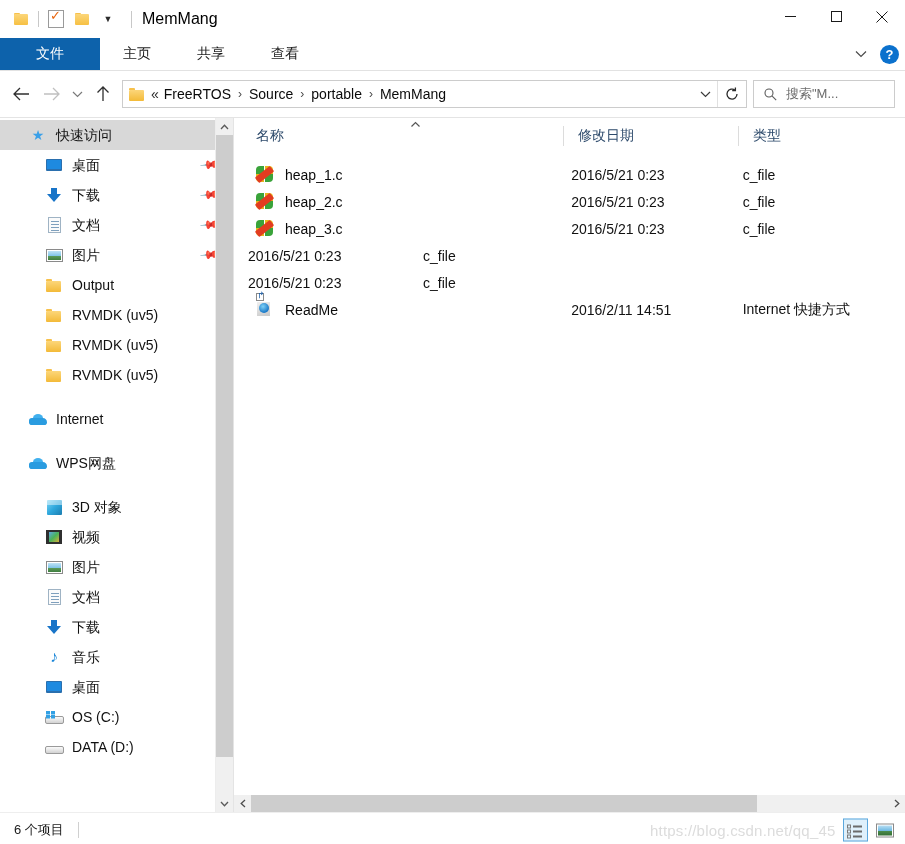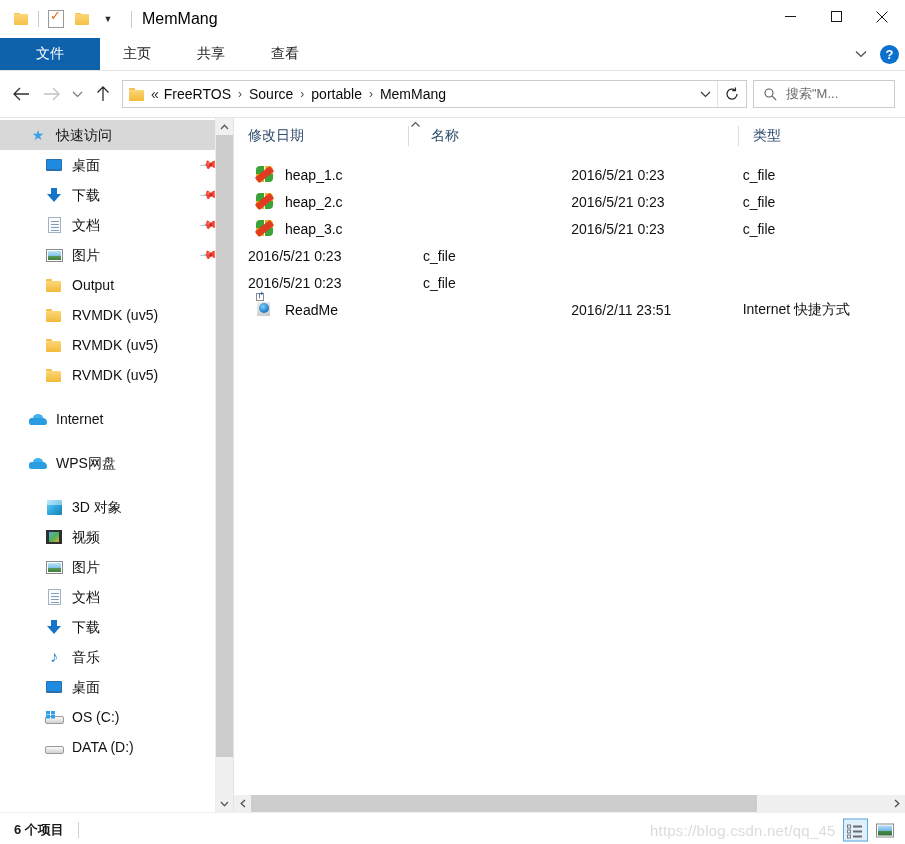--- a/index.html
+++ b/index.html
@@ -428,21 +428,20 @@
     display: flex;
     align-items: center;
     position: relative;
     background: #ffffff;
     border-top: 1px solid #eeeeee;
     padding-left: 14px;
   }
   .status-text {
     font-size: 13px;
     color: #1a1a1a;
-    font-weight: bold;
   }
   .status-sep {
     width: 1px; height: 16px;
     background: #d0d0d0;
     margin-left: 14px;
   }
   .watermark {
     position: absolute;
     left: 650px;
     top: 50%;
@@ -1020,26 +1019,26 @@
           </svg>
       </div>
     </div>
   </div>
 
   <div class="splitter"></div>
 
   <div class="content">
 
     <div class="colheader">
+      <div class="col col-name">
+        <span>名称</span>
+        <span class="col-sep"></span>
+      </div>
       <div class="col col-date">
         <span>修改日期</span>
-        <span class="col-sep"></span>
-      </div>
-      <div class="col col-name">
-        <span>名称</span>
         <span class="col-sep"></span>
       </div>
       <div class="col col-type">
         <span>类型</span>
       </div>
       <span class="sort-caret">
         <svg width="11" height="7" viewBox="0 0 11 7">
             <path d="M1.5,5.5 L5.5,1.5 L9.5,5.5" stroke="#555" stroke-width="1.2" fill="none"></path>
           </svg>
       </span>
@@ -1090,21 +1089,21 @@
         <div class="ftype">c_file</div>
       </div>
 
       <div class="frow">
         <div class="fname">
           <span class="ficon">
             <span class="ic-url"><span class="pg"></span><span class="e"></span><span class="arrow"></span></span>
           </span>
           <span>ReadMe</span>
         </div>
-        <div class="fdate">2016/2/11 23:51</div>
+        <div class="fdate">2016/2/11 14:51</div>
         <div class="ftype">Internet 快捷方式</div>
       </div>
 
     </div>
 
     <div class="hscroll">
       <div class="hs-arrow">
         <svg width="6" height="9" viewBox="0 0 6 9">
             <path d="M5,1 L1.2,4.5 L5,8" stroke="#4d4d4d" stroke-width="1.3" fill="none"></path>
           </svg>

